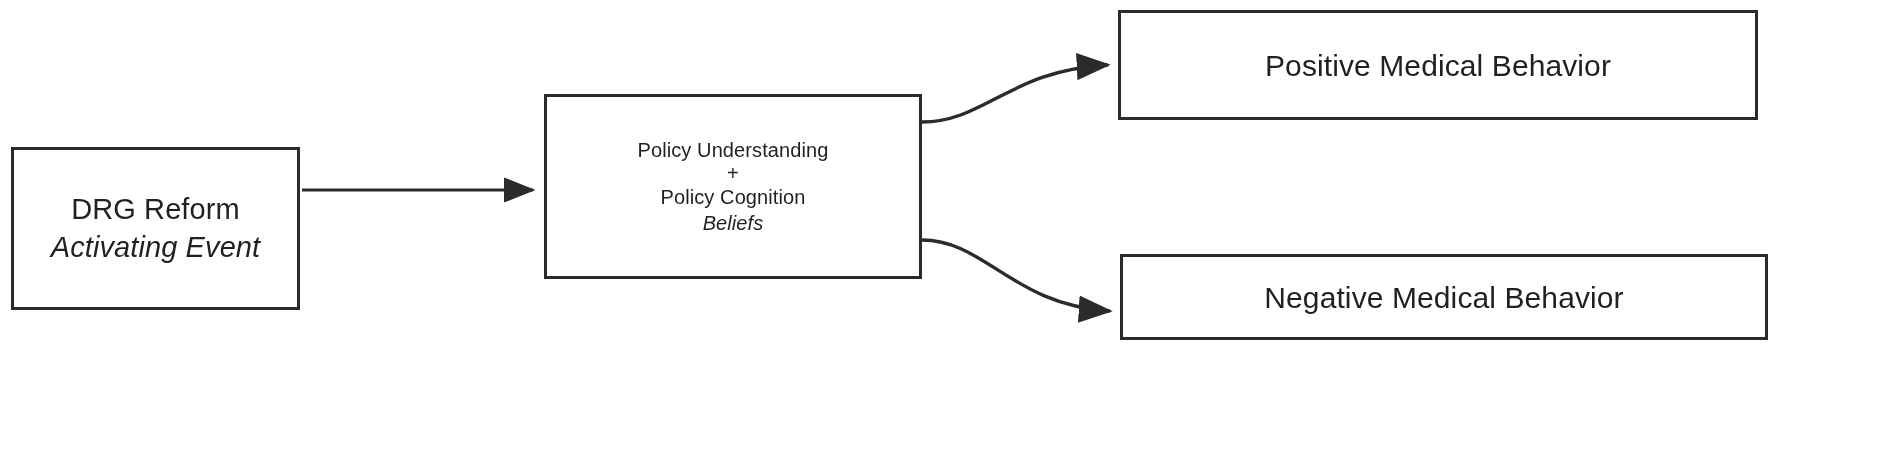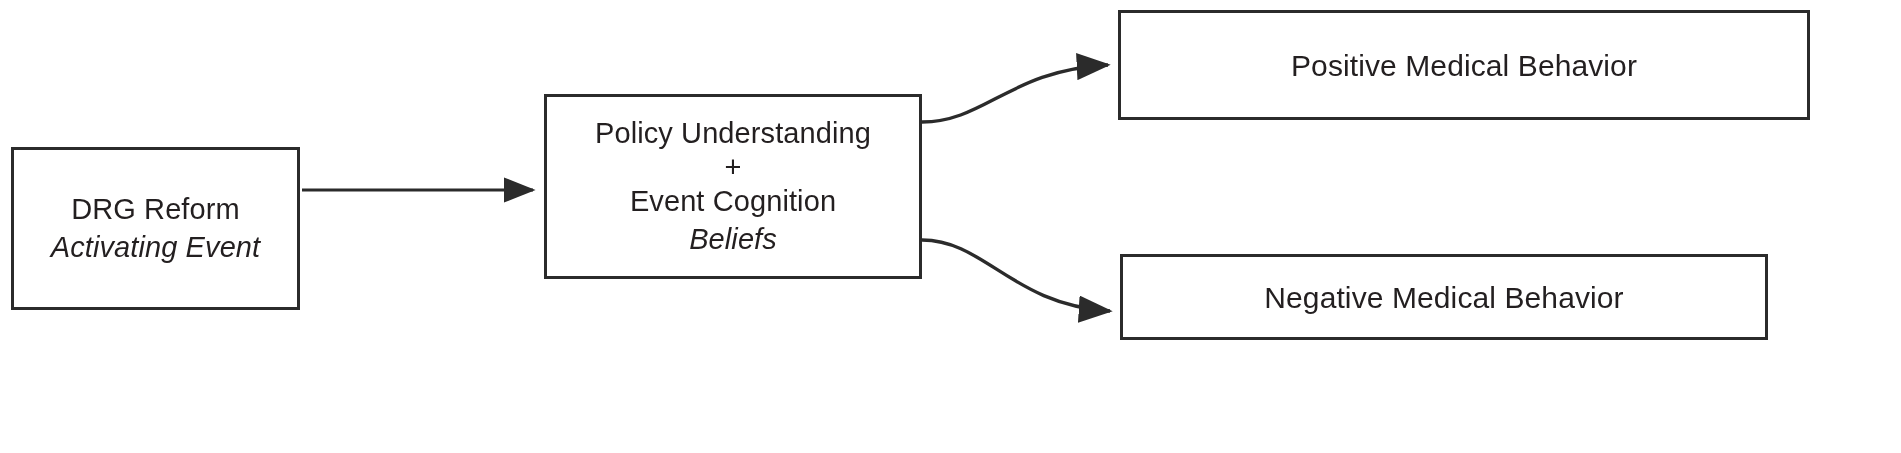--- a/index.html
+++ b/index.html
@@ -64,26 +64,26 @@
     height: 163px;
   }
   #node-activating-event .node-line { font-size: 29px; }
 
   #node-policy-cognition {
     left: 544px;
     top: 94px;
     width: 378px;
     height: 185px;
   }
-  #node-policy-cognition .node-line { font-size: 29px; }
+  #node-policy-cognition .node-line { font-size: 20px; }
 
   #node-positive-behavior {
     left: 1118px;
     top: 10px;
-    width: 692px;
+    width: 640px;
     height: 110px;
   }
 
   #node-negative-behavior {
     left: 1120px;
     top: 254px;
     width: 648px;
     height: 86px;
   }
 
@@ -116,21 +116,21 @@
   </svg>
 
   <div class="node-box" id="node-activating-event">
     <span class="node-line">DRG Reform</span>
     <span class="node-line italic">Activating Event</span>
   </div>
 
   <div class="node-box" id="node-policy-cognition">
     <span class="node-line">Policy Understanding</span>
     <span class="node-line plus">+</span>
-    <span class="node-line">Event Cognition</span>
+    <span class="node-line">Policy Cognition</span>
     <span class="node-line italic">Beliefs</span>
   </div>
 
   <div class="node-box" id="node-positive-behavior">
     <span class="node-line">Positive Medical Behavior</span>
   </div>
 
   <div class="node-box" id="node-negative-behavior">
     <span class="node-line">Negative Medical Behavior</span>
   </div>

